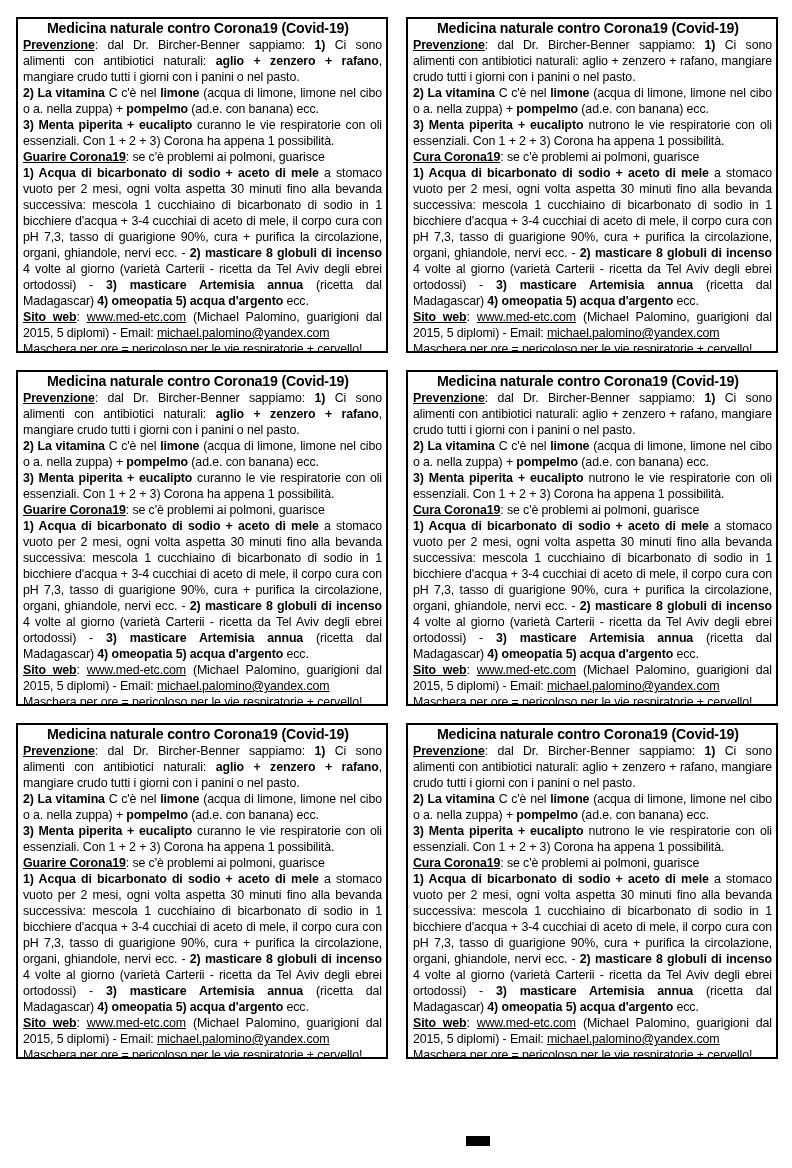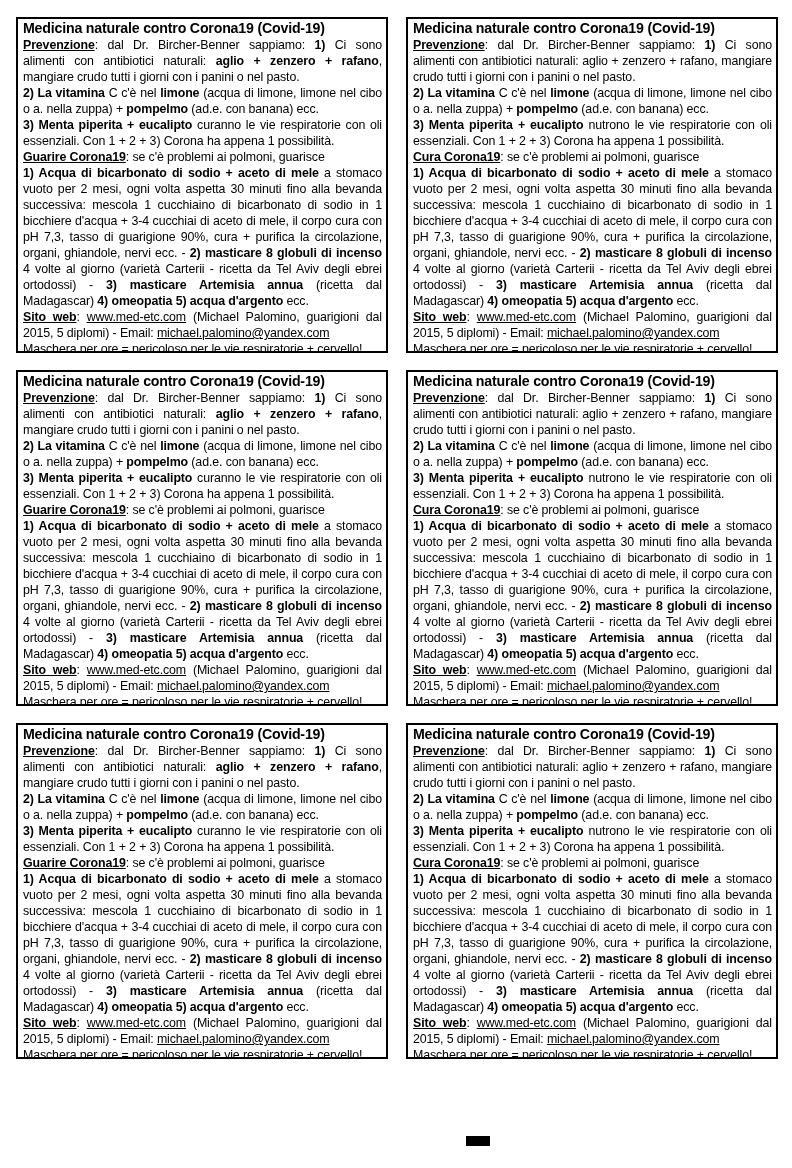--- a/index.html
+++ b/index.html
@@ -33,20 +33,21 @@
   .card.pos2 { left: 16px;  top: 370px; }
   .card.pos3 { left: 406px; top: 370px; }
   .card.pos4 { left: 16px;  top: 723px; }
   .card.pos5 { left: 406px; top: 723px; }
   .card .title {
     font-weight: bold;
     font-size: 14.2px;
     line-height: 17px;
     letter-spacing: -0.2px;
     white-space: nowrap;
+    margin-left: 24px;
   }
   .card p {
     margin: 0;
     font-size: 12.4px;
     line-height: 16px;
     letter-spacing: -0.12px;
     text-align: justify;
   }
   .b { font-weight: bold; }
   .u { text-decoration: underline; text-underline-offset: 1px; }

